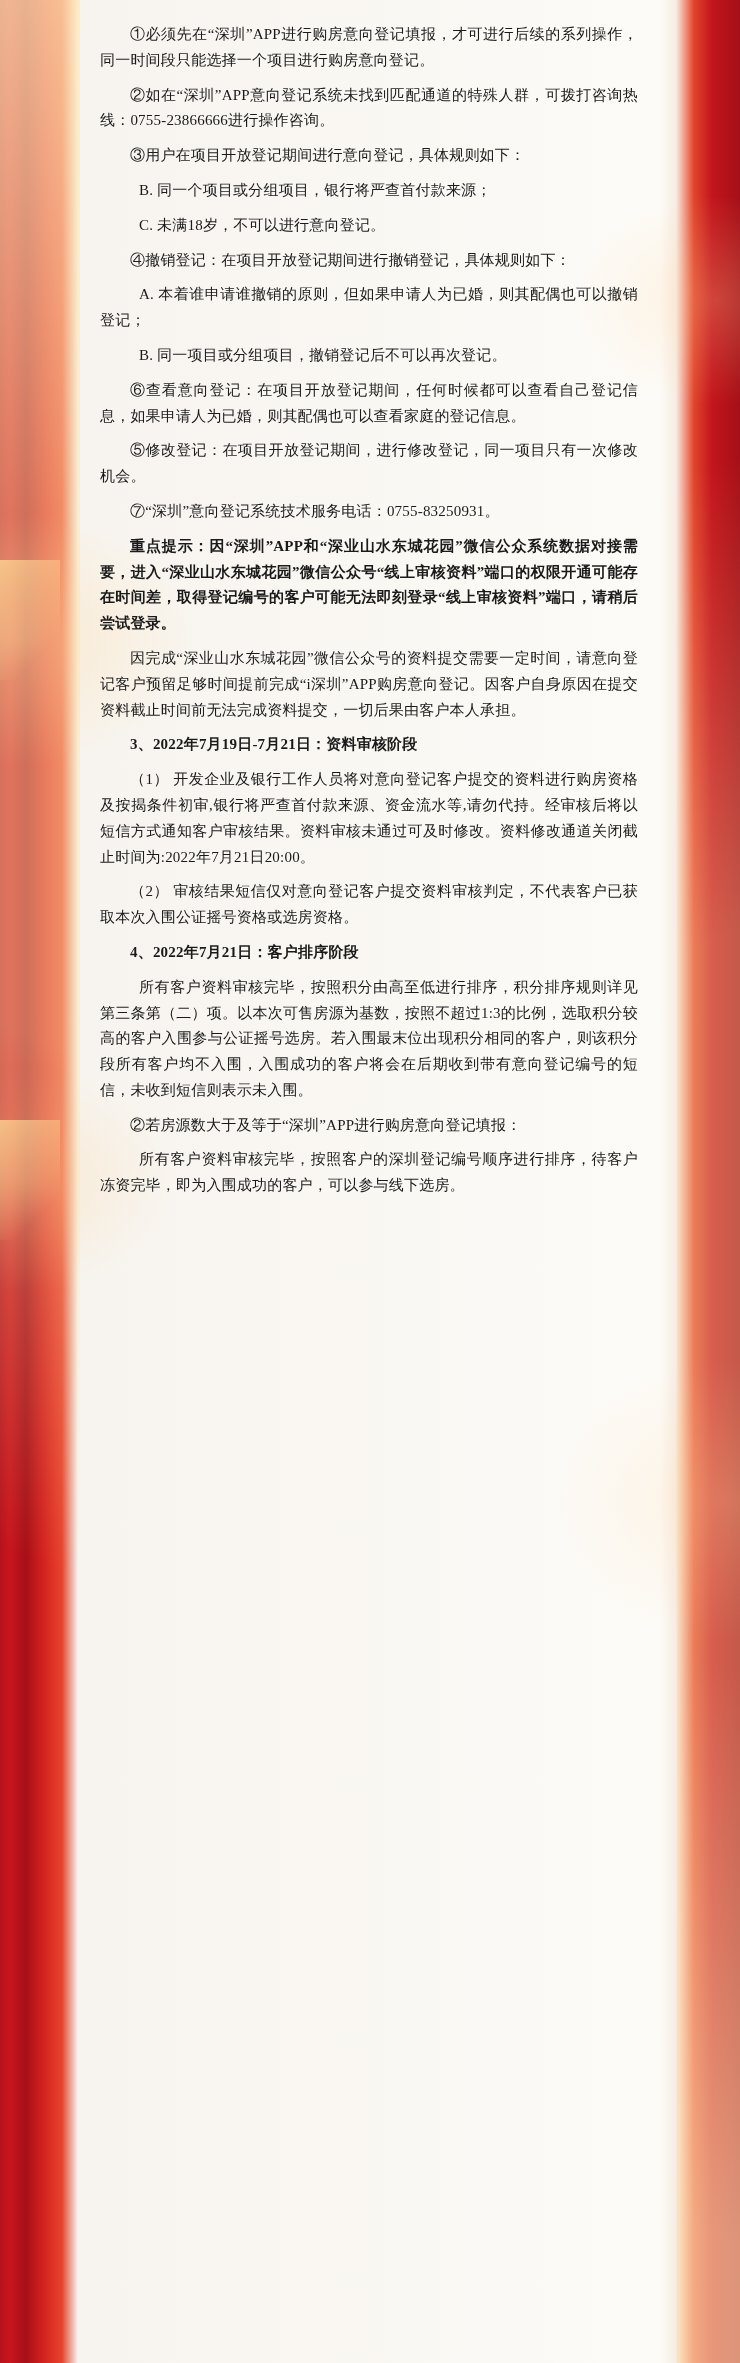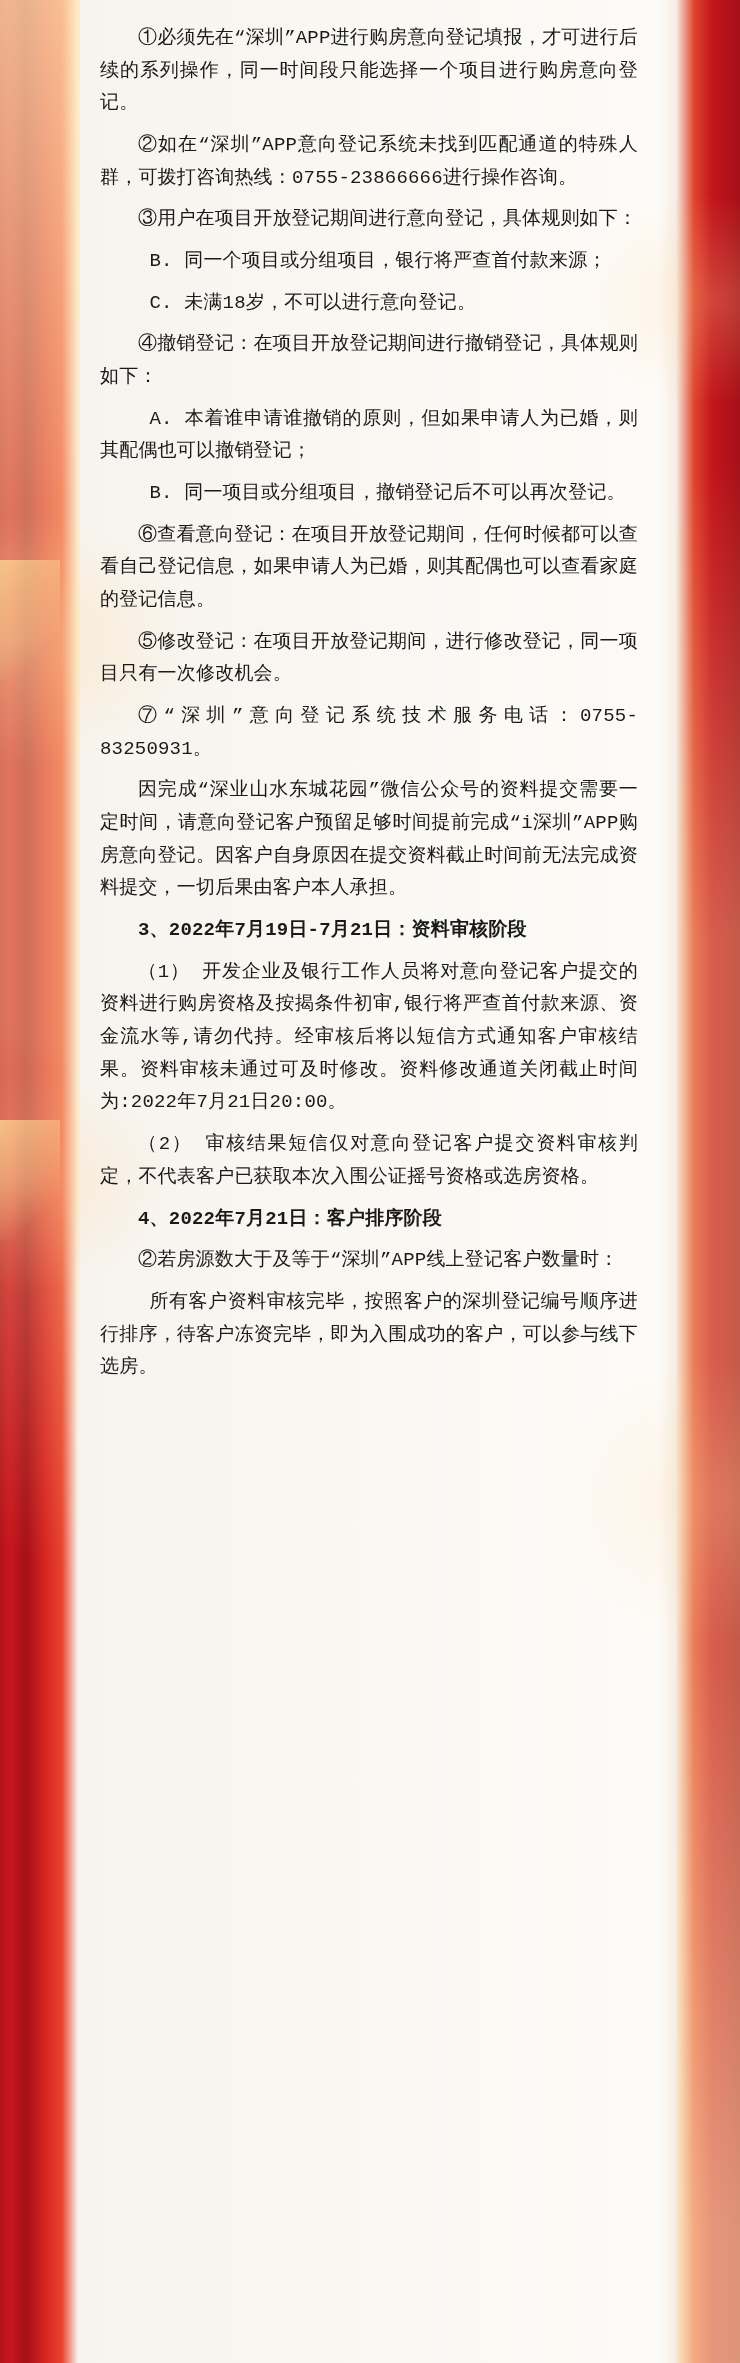--- a/index.html
+++ b/index.html
@@ -56,26 +56,25 @@
   .content {
     position: absolute;
     left: 78px;
     top: 0;
     width: 582px;
     padding: 22px 22px 40px 22px;
     box-sizing: border-box;
   }
   p {
     margin: 0 0 9px 0;
-    font-size: 19px;
+    font-size: 15px;
     line-height: 1.72;
     color: #1a1a1a;
     text-align: justify;
     letter-spacing: 0.2px;
-    font-family: Liberation Mono, monospace;
   }
   p.ind2 { text-indent: 2em; }
   p.ind3 { text-indent: 2.6em; }
   p.bold { font-weight: bold; }
 </style>
 </head>
 <body>
 
 <div class="page">
   <div class="ribbon-left"></div>
@@ -88,21 +87,23 @@
     <p class="ind2">②如在“深圳”APP意向登记系统未找到匹配通道的特殊人群，可拨打咨询热线：0755-23866666进行操作咨询。</p>
     <p class="ind2">③用户在项目开放登记期间进行意向登记，具体规则如下：</p>
     <p class="ind3">B. 同一个项目或分组项目，银行将严查首付款来源；</p>
     <p class="ind3">C. 未满18岁，不可以进行意向登记。</p>
     <p class="ind2">④撤销登记：在项目开放登记期间进行撤销登记，具体规则如下：</p>
     <p class="ind3">A. 本着谁申请谁撤销的原则，但如果申请人为已婚，则其配偶也可以撤销登记；</p>
     <p class="ind3">B. 同一项目或分组项目，撤销登记后不可以再次登记。</p>
     <p class="ind2">⑥查看意向登记：在项目开放登记期间，任何时候都可以查看自己登记信息，如果申请人为已婚，则其配偶也可以查看家庭的登记信息。</p>
     <p class="ind2">⑤修改登记：在项目开放登记期间，进行修改登记，同一项目只有一次修改机会。</p>
     <p class="ind2">⑦“深圳”意向登记系统技术服务电话：0755-83250931。</p>
+    <p class="ind2 bold">重点提示：因“深圳”APP和“深业山水东城花园”微信公众系统数据对接需要，进入“深业山水东城花园”微信公众号“线上审核资料”端口的权限开通可能存在时间差，取得登记编号的客户可能无法即刻登录“线上审核资料”端口，请稍后尝试登录。</p>
     <p class="ind2">因完成“深业山水东城花园”微信公众号的资料提交需要一定时间，请意向登记客户预留足够时间提前完成“i深圳”APP购房意向登记。因客户自身原因在提交资料截止时间前无法完成资料提交，一切后果由客户本人承担。</p>
     <p class="ind2 bold">3、2022年7月19日-7月21日：资料审核阶段</p>
     <p class="ind2">（1） 开发企业及银行工作人员将对意向登记客户提交的资料进行购房资格及按揭条件初审,银行将严查首付款来源、资金流水等,请勿代持。经审核后将以短信方式通知客户审核结果。资料审核未通过可及时修改。资料修改通道关闭截止时间为:2022年7月21日20:00。</p>
     <p class="ind2">（2） 审核结果短信仅对意向登记客户提交资料审核判定，不代表客户已获取本次入围公证摇号资格或选房资格。</p>
     <p class="ind2 bold">4、2022年7月21日：客户排序阶段</p>
-    <p class="ind2">②若房源数大于及等于“深圳”APP线上登记客户数量时：</p>
+    <p class="ind3">所有客户资料审核完毕，按照积分由高至低进行排序，积分排序规则详见第三条第（二）项。以本次可售房源为基数，按照不超过1:3的比例，选取积分较高的客户入围参与公证摇号选房。若入围最末位出现积分相同的客户，则该积分段所有客户均不入围，入围成功的客户将会在后期收到带有意向登记编号的短信，未收到短信则表示未入围。</p>
+    <p class="ind2">②若房源数大于及等于“深圳”APP进行购房意向登记填报：</p>
     <p class="ind3">所有客户资料审核完毕，按照客户的深圳登记编号顺序进行排序，待客户冻资完毕，即为入围成功的客户，可以参与线下选房。</p>
   </div>
 </div>
 
 </body></html>

